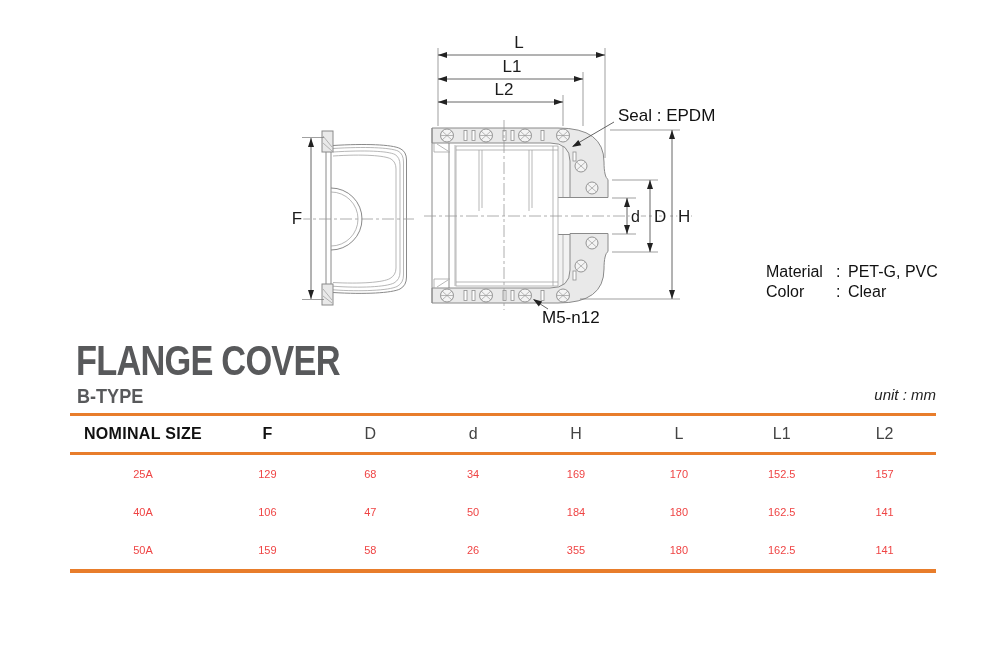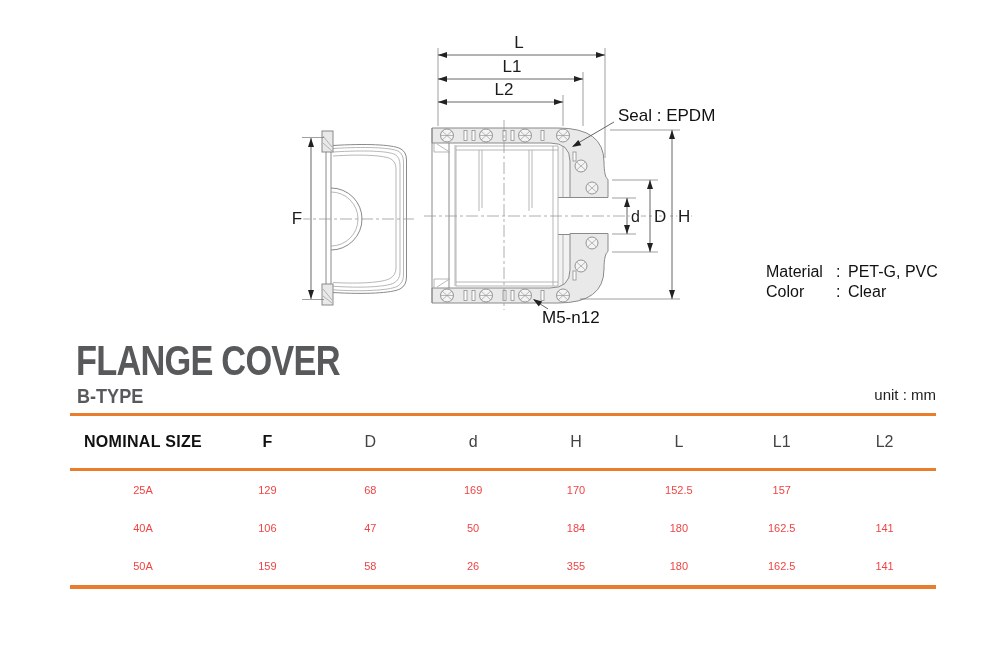--- a/index.html
+++ b/index.html
@@ -28,28 +28,28 @@
   .mat-row{display:flex;}
   .mat-label{display:inline-block;width:70px;}
   .mat-sep{display:inline-block;width:12px;}
   .mat-val{display:inline-block;}
 
   
   .page-title{position:absolute;left:76px;top:336px;font-size:43px;font-weight:bold;
       color:#58595b;letter-spacing:-1px;transform:scaleX(0.80);transform-origin:left top;white-space:nowrap;}
   .page-subtitle{position:absolute;left:77px;top:384px;font-size:21px;font-weight:bold;
       color:#58595b;letter-spacing:0px;transform:scaleX(0.86);transform-origin:left top;white-space:nowrap;}
-  .unit-note{position:absolute;right:56px;top:386px;font-size:15px;color:#222;}
+  .unit-note{position:absolute;right:56px;top:386px;font-size:15px;color:#222;font-style:italic;}
 
   
   .rule{position:absolute;left:70px;width:866px;background:#e87d2b;}
   .rule-1{top:413px;height:3px;}
   .spec-table{position:absolute;left:70px;top:416px;width:866px;}
   .t-grid{display:grid;grid-template-columns:146px repeat(7,1fr);}
-  .thead .cell{height:52px;display:flex;align-items:center;justify-content:center;
+  .thead .cell{height:36px;display:flex;align-items:center;justify-content:center;
       font-size:16px;color:#444;font-weight:400;text-align:center;}
   .thead .cell.strong{font-weight:bold;color:#111;letter-spacing:0.3px;}
   .hr-orange{height:3px;background:#e87d2b;}
   .trow .cell{height:38px;display:flex;align-items:center;justify-content:center;
       font-size:11px;color:#ef4444;}
   .hr-orange-btm{height:4px;background:#e87d2b;}
 </style>
 </head>
 <body>
 
@@ -315,20 +315,21 @@
     <div class="cell">L</div>
     <div class="cell">L1</div>
     <div class="cell">L2</div>
   </div>
   <div class="hr-orange"></div>
 
   <div class="t-grid trow">
     <div class="cell">25A</div>
     <div class="cell">129</div>
     <div class="cell">68</div>
+    <div class="cell">34</div>
     <div class="cell">169</div>
     <div class="cell">170</div>
     <div class="cell">152.5</div>
     <div class="cell">157</div>
   </div>
 
   <div class="t-grid trow">
     <div class="cell">40A</div>
     <div class="cell">106</div>
     <div class="cell">47</div>

